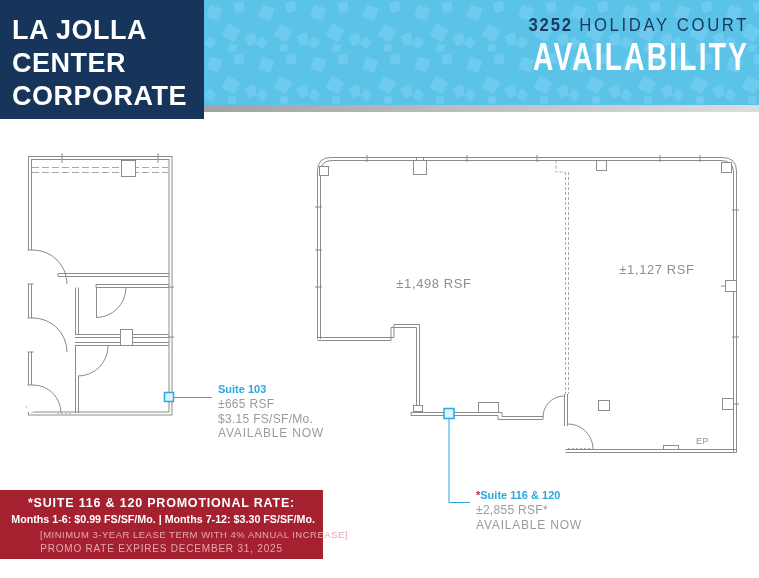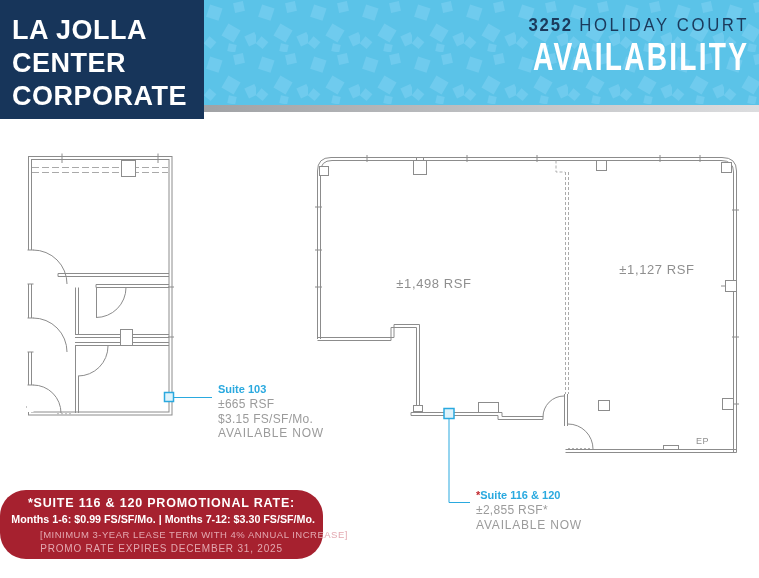--- a/index.html
+++ b/index.html
@@ -53,21 +53,20 @@
     position:absolute; width:110px; text-align:center; color:#8F8F8F;
     font-size:13px; letter-spacing:0.6px; white-space:nowrap;
   }
   .ep-label{position:absolute; left:661px; top:436px; color:#8F8F8F; font-size:9px; letter-spacing:0.5px;margin-left:35px;}
   
   .promo-box{
     position:absolute; left:0; top:490px; width:323px; height:69px;
     background:#A6212F; color:#ffffff; text-align:center;
     display:flex; flex-direction:column; justify-content:center; box-sizing:border-box;
     padding-top:1px;
-    border-radius:26px;
   }
   .promo-l1{font-size:12.5px; font-weight:bold; letter-spacing:0.8px; margin-bottom:3px; white-space:nowrap;}
   .promo-l2{font-size:11.5px; font-weight:bold; margin-bottom:4px; white-space:nowrap;
             transform:scaleX(0.93); transform-origin:50% 50%;}
   .promo-l3{font-size:9.5px; color:#E3A8B0; letter-spacing:0.5px; margin-bottom:3px; white-space:nowrap;margin-left:40px;}
   .promo-l4{font-size:10px; color:#E3A8B0; letter-spacing:0.8px; white-space:nowrap;}
 </style>
 </head>
 <body>
 

